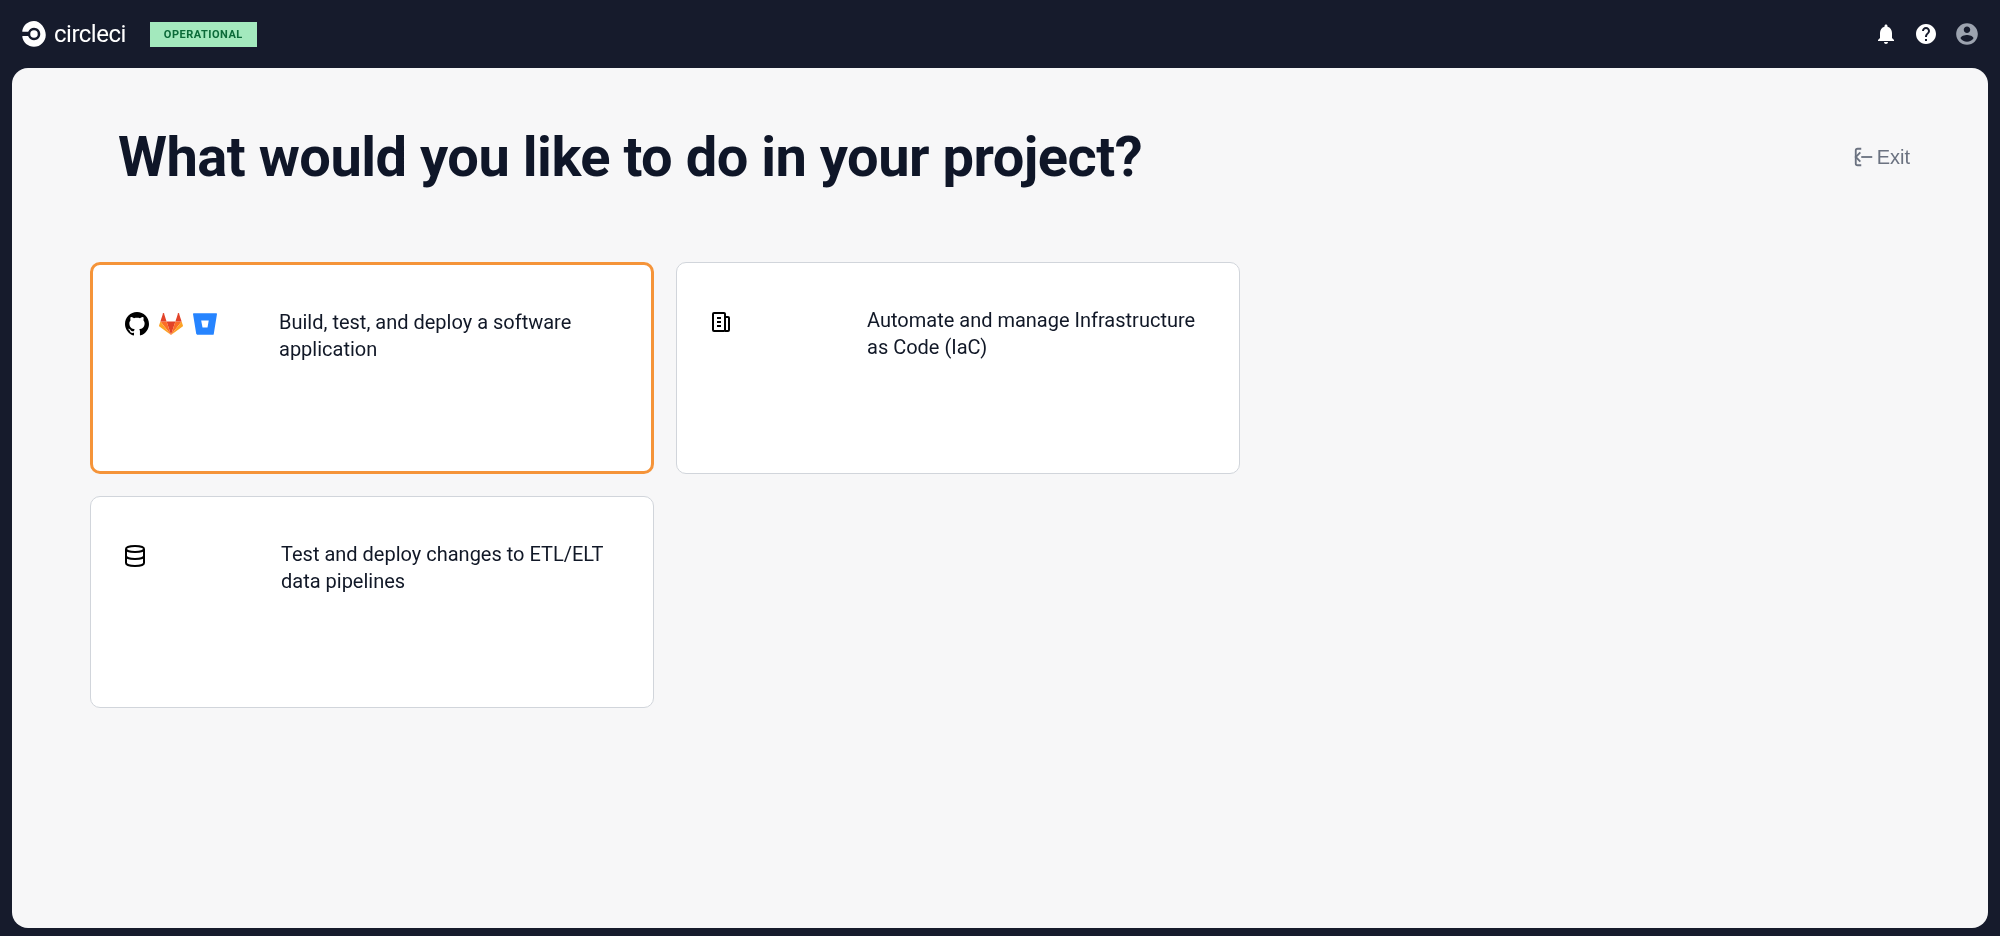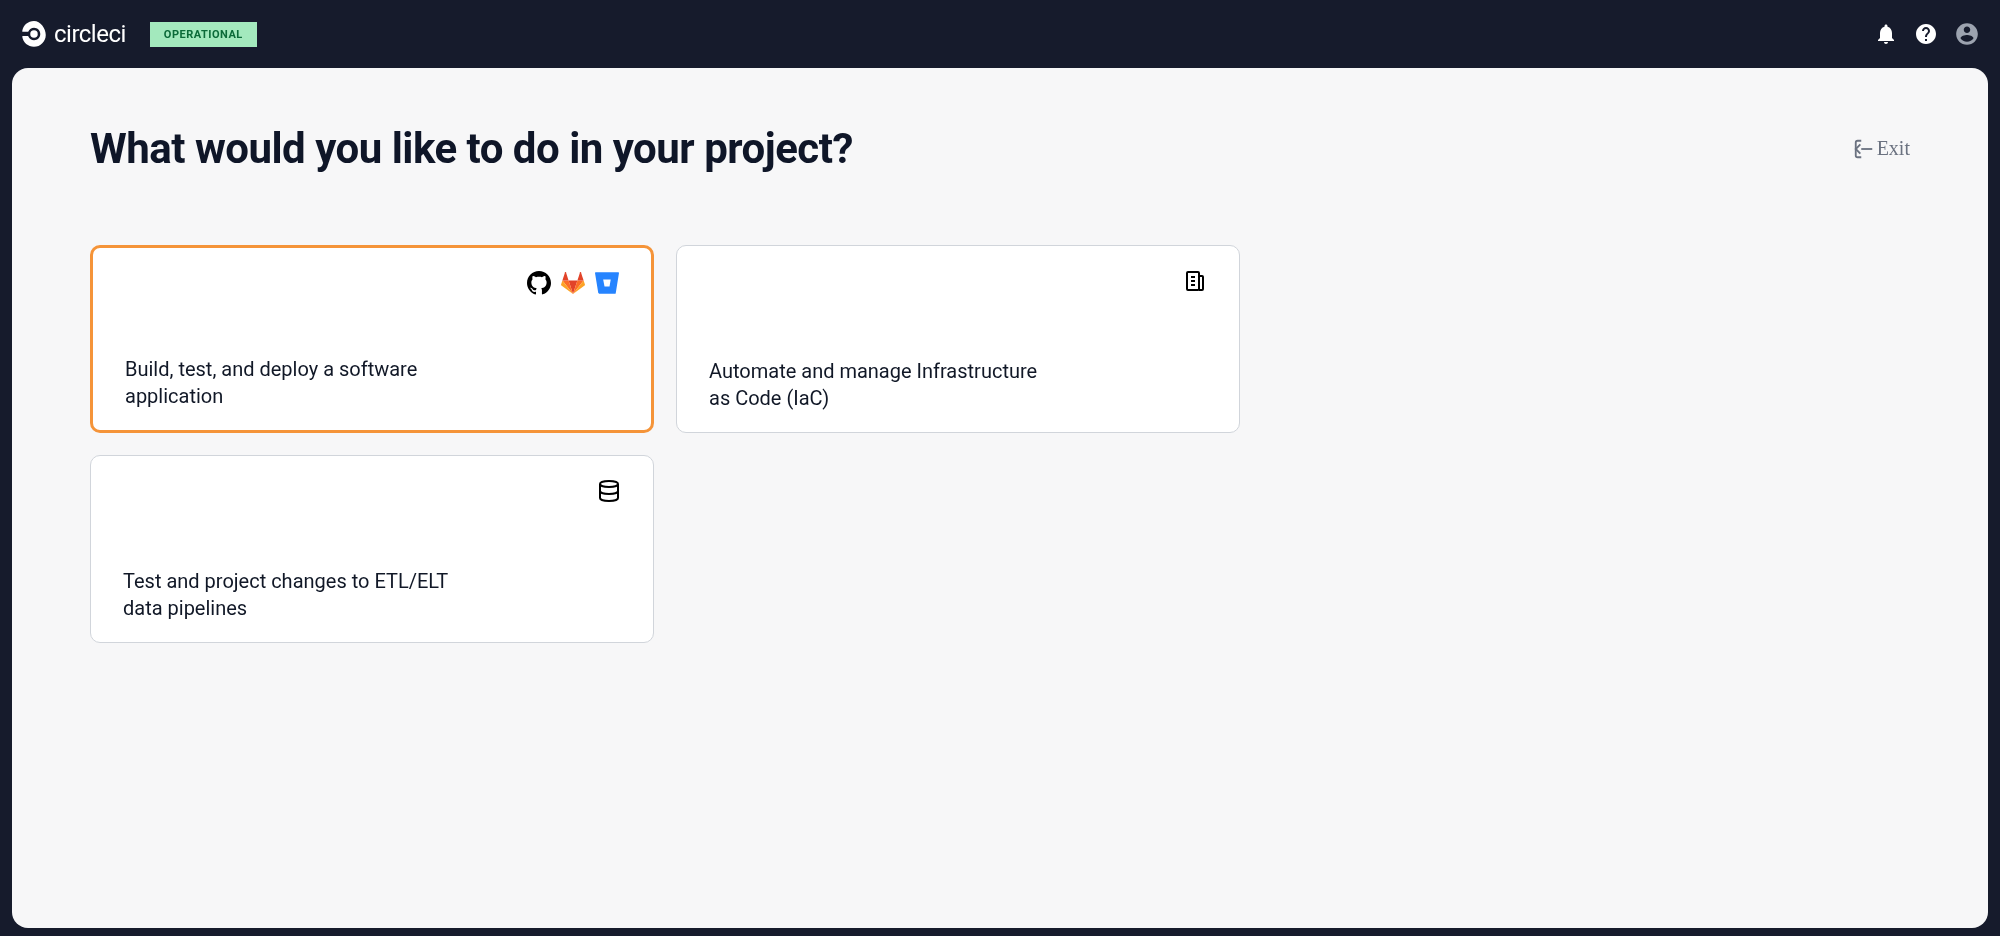--- a/index.html
+++ b/index.html
@@ -85,59 +85,60 @@
     }
     
     .page-header {
       display: flex;
       align-items: center;
       justify-content: space-between;
       margin-bottom: 72px;
     }
     
     .page-title {
-      font-size: 42px;
+      font-size: 56px;
       font-weight: 700;
       color: #0f1628;
       letter-spacing: -0.5px;
+      margin-left: 28px;
     }
     
     .exit-button {
       display: flex;
       align-items: center;
       gap: 2px;
       color: #6b7280;
       font-size: 20px;
       cursor: pointer;
       background: none;
       border: none;
-      font-family: Liberation Serif, serif;
+      font-family: Liberation Sans, sans-serif;
     }
     
     .exit-icon {
       width: 22px;
       height: 22px;
     }
     
     .options-grid {
       display: grid;
       grid-template-columns: repeat(2, 564px);
       gap: 22px;
       max-width: 1200px;
     }
     
     .option-card {
       background: white;
       border: 1px solid #d1d5db;
       border-radius: 10px;
-      padding: 20px 32px;
-      height: 188px;
+      padding: 44px 32px;
+      height: 212px;
       cursor: pointer;
       display: flex;
-      flex-direction: column;
+      flex-direction: row;
       justify-content: space-between;
     }
     
     .option-card.selected {
       border: 3px solid #f59439;
     }
     
     .option-card.last {
       grid-column: 1;
     }
@@ -248,18 +249,18 @@
     </div>
 
     <div class="option-card">
       <div class="card-icons">
         <svg class="card-icon" viewBox="0 0 24 24" fill="none" stroke="currentColor" stroke-width="2">
           <ellipse cx="12" cy="5" rx="9" ry="3"></ellipse>
           <path d="M21 12c0 1.66-4 3-9 3s-9-1.34-9-3"></path>
           <path d="M3 5v14c0 1.66 4 3 9 3s9-1.34 9-3V5"></path>
         </svg>
       </div>
-      <div class="card-label">Test and project changes to ETL/ELT data pipelines</div>
+      <div class="card-label">Test and deploy changes to ETL/ELT data pipelines</div>
     </div>
 
 
   </div>
 </div>
 
 </body></html>

